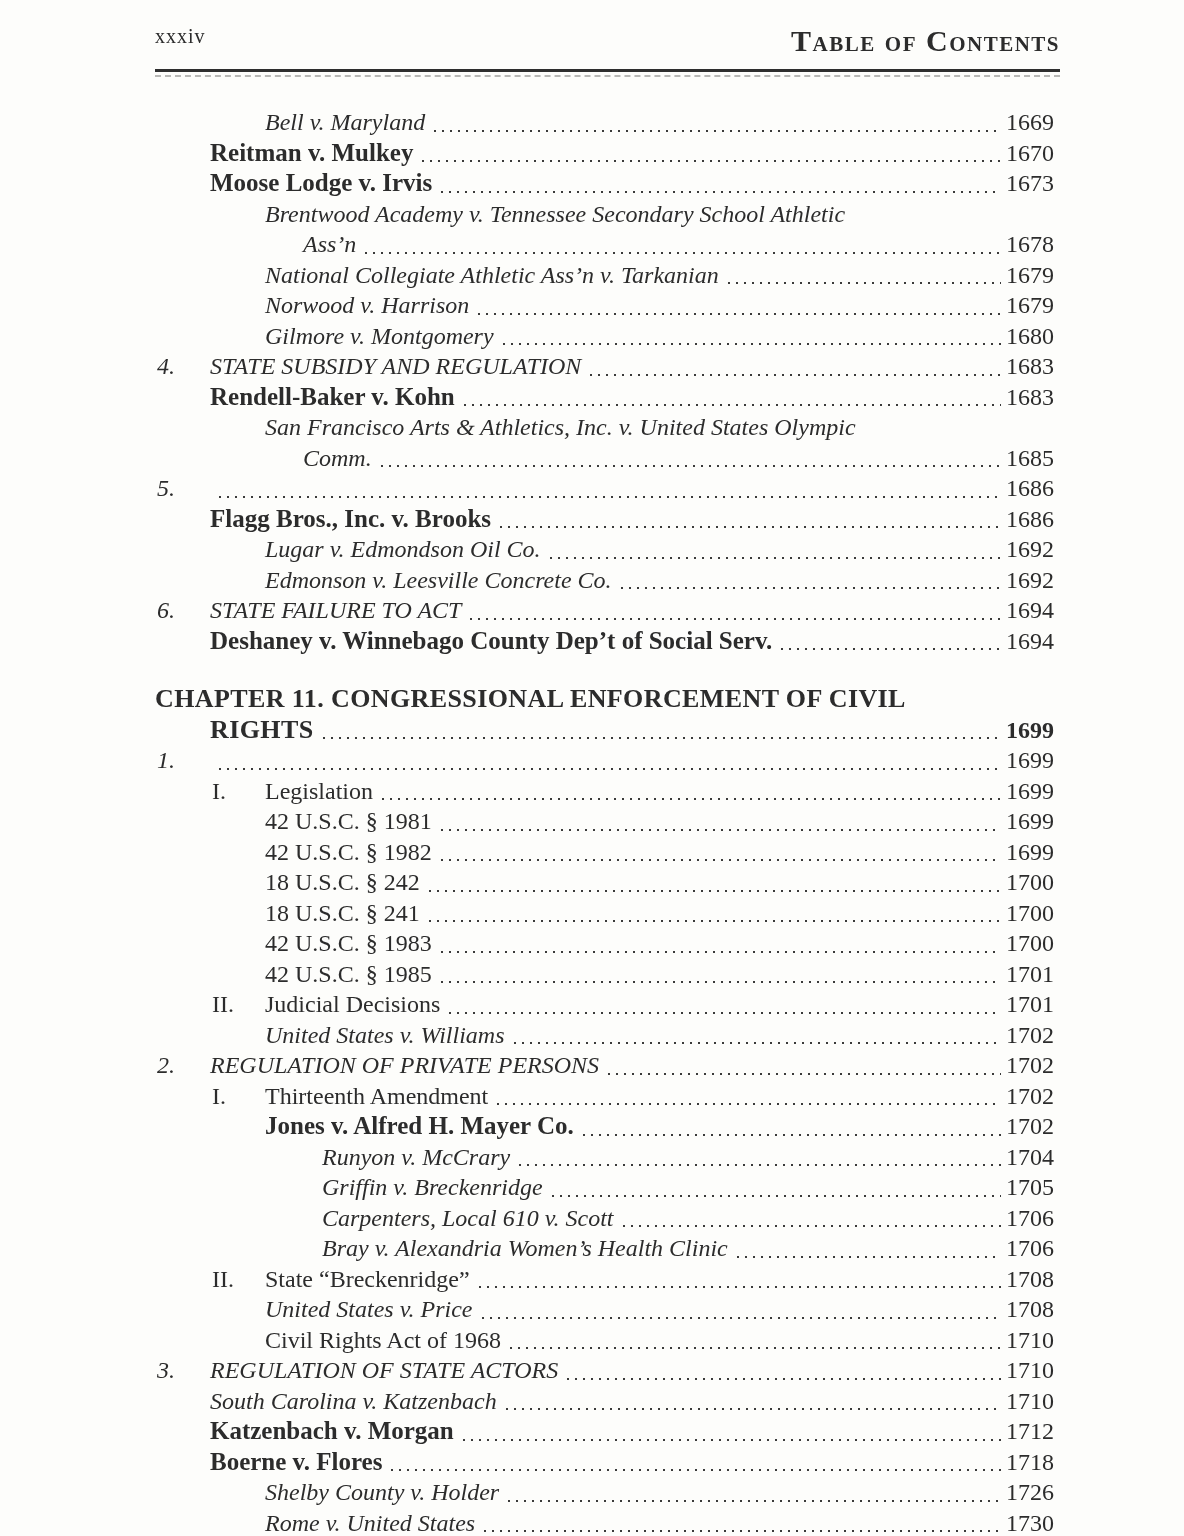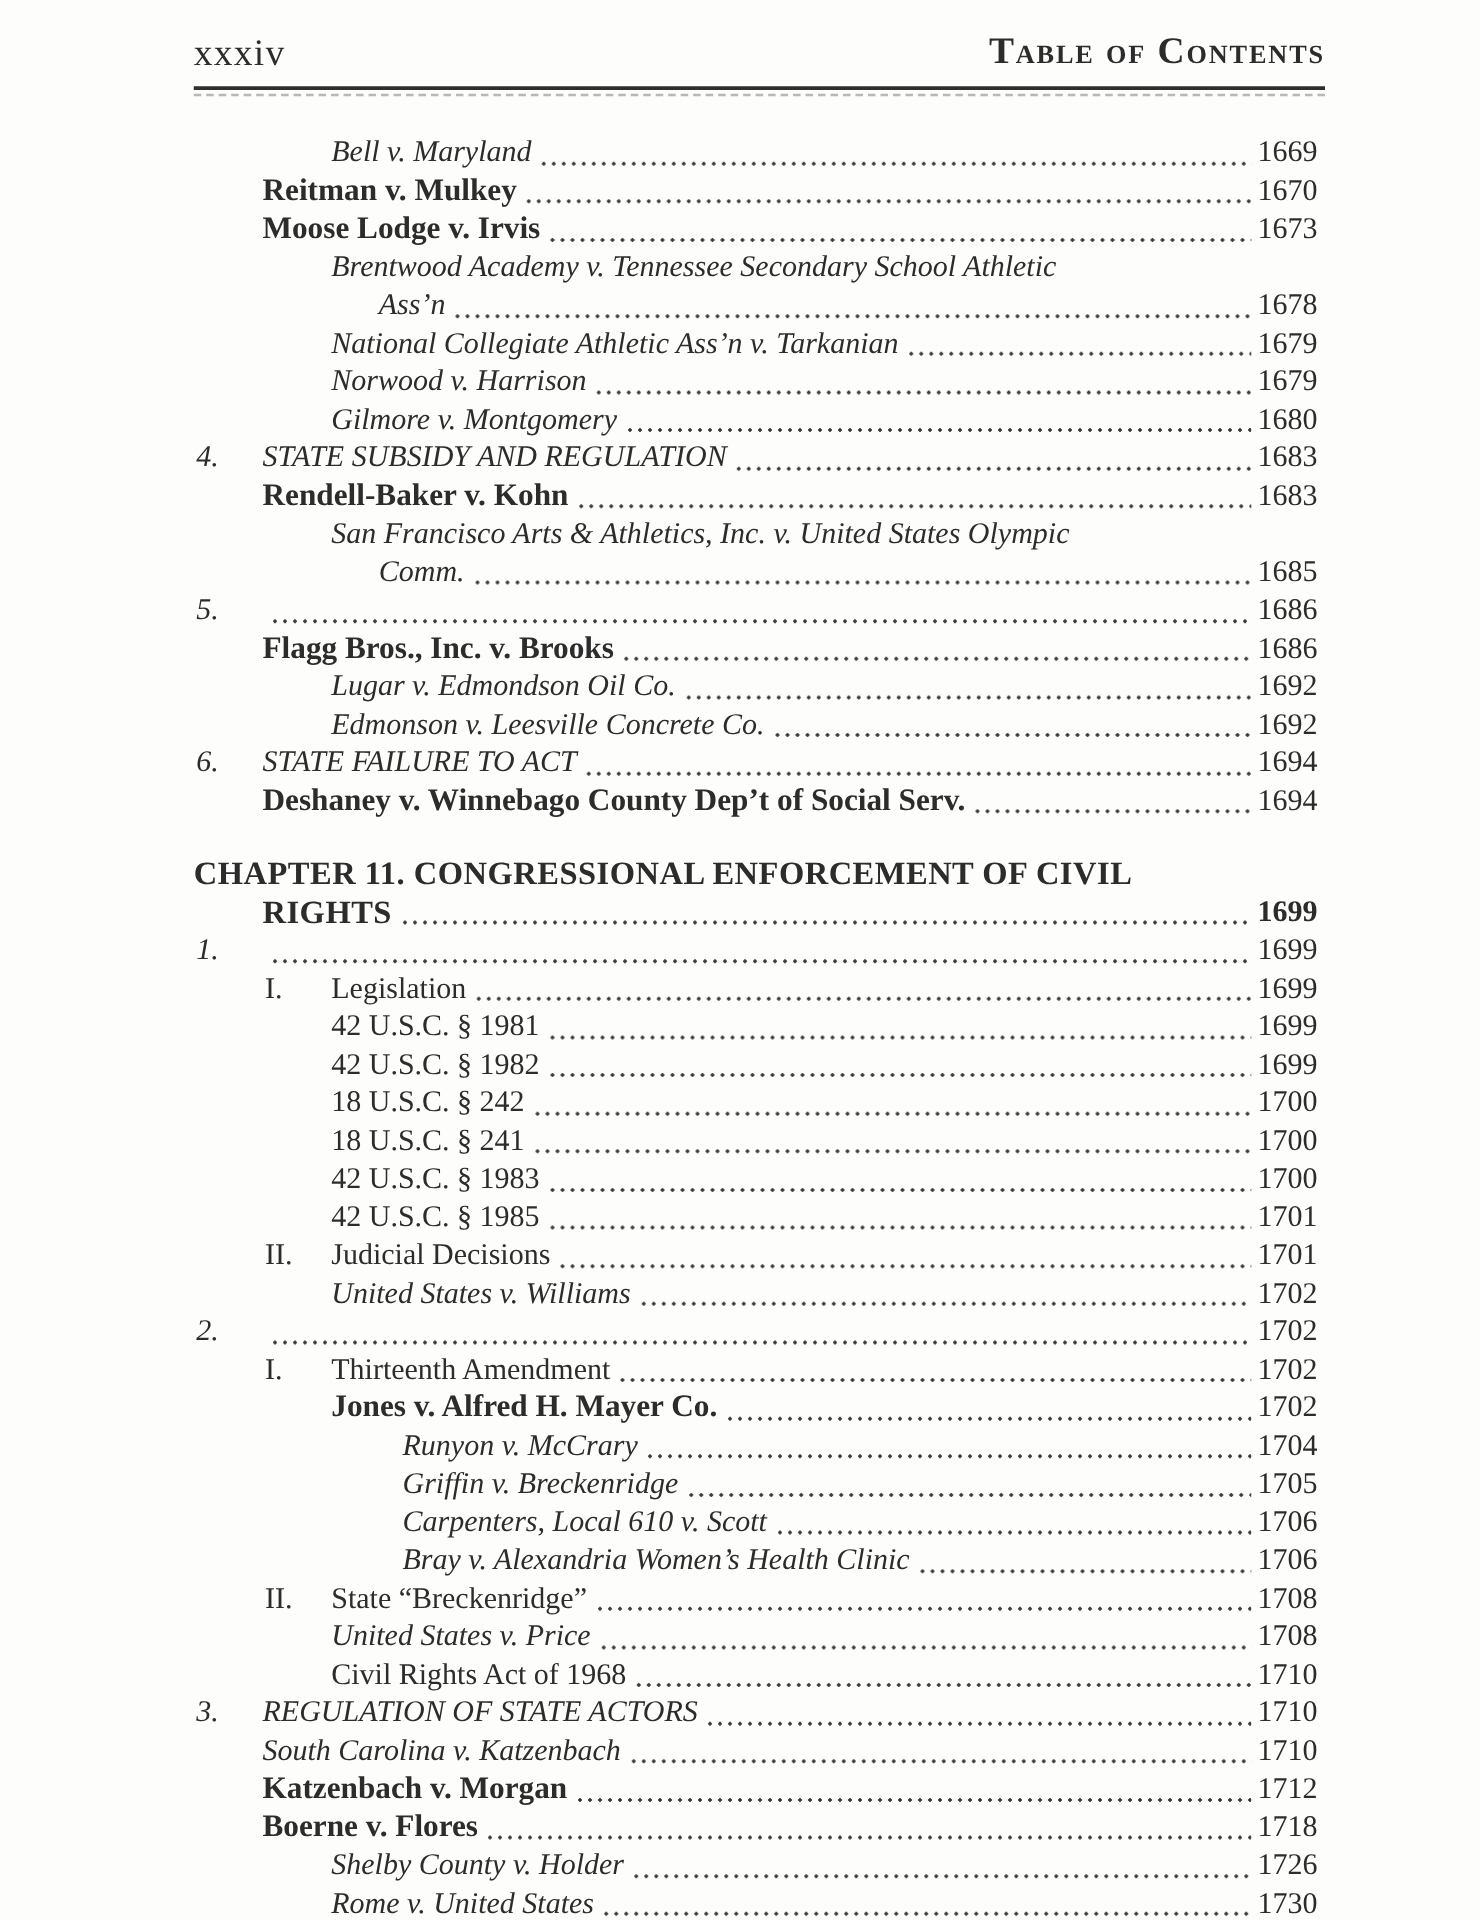--- a/index.html
+++ b/index.html
@@ -12,22 +12,22 @@
     overflow:hidden;
   }
   .content {
     position:absolute;
     left:155px; top:24px;
     width:905px;
   }
   
   .runhead { position:relative; height:40px; }
   .folio {
-    position:absolute; left:0; bottom:4px;
-    font-size:30px; letter-spacing:1px;
+    position:absolute; left:0; bottom:16px;
+    font-size:20px; letter-spacing:1px;
   }
   .head-title {
     text-align:right;
     font-variant:small-caps;
     font-weight:600;
     font-size:30px;
     letter-spacing:1.5px;
   }
   .rule  { border-top:3px solid #2e2e2e; margin-top:5px; }
   .rule2 { border-top:2px dashed rgba(70,70,70,0.38); margin-top:3px; }
@@ -267,20 +267,21 @@
     <span class="pagenum">1701</span>
   </div>
         <div class="row s-italic i2">
 
     <span class="label">United States v. Williams</span>
     <span class="leader"></span>
     <span class="pagenum">1702</span>
   </div>
         <div class="row s-section i0">
     <span class="num">2.</span>
+    <span class="label">REGULATION OF PRIVATE PERSONS</span>
     <span class="leader"></span>
     <span class="pagenum">1702</span>
   </div>
         <div class="row s-roman isub">
     <span class="num">I.</span>
     <span class="label">Thirteenth Amendment</span>
     <span class="leader"></span>
     <span class="pagenum">1702</span>
   </div>
         <div class="row s-bold i2">

